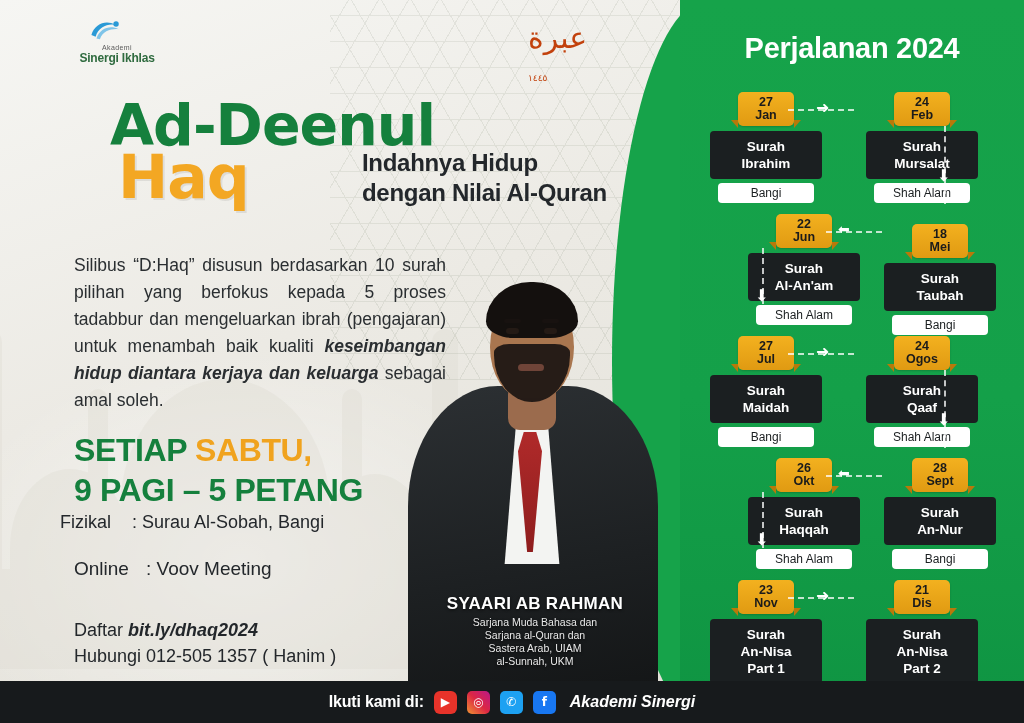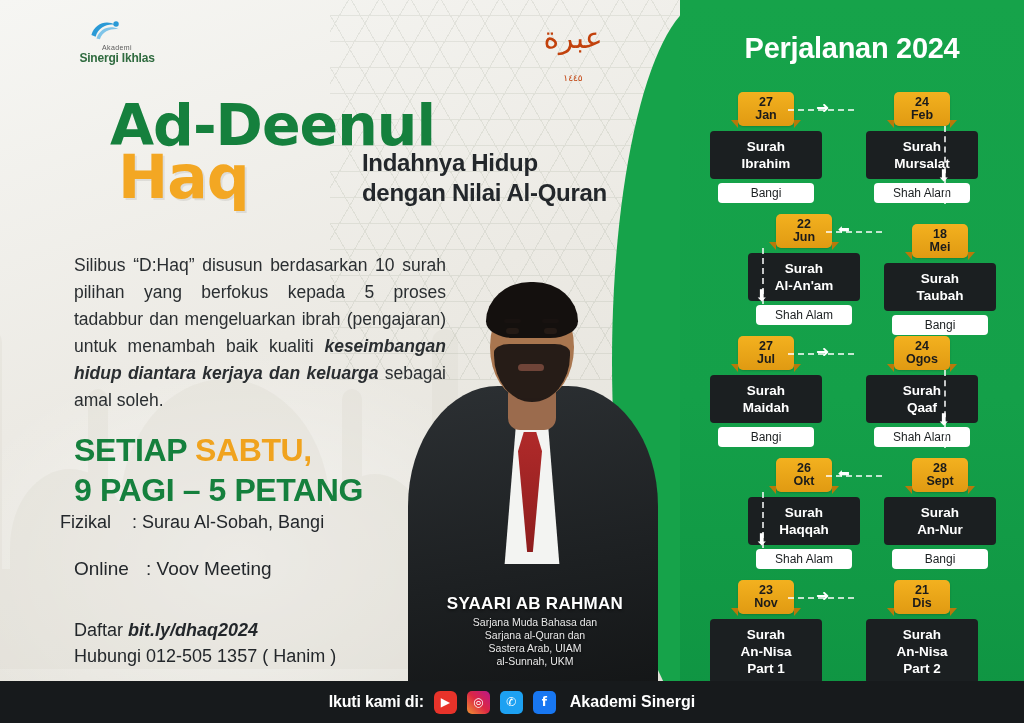--- a/index.html
+++ b/index.html
@@ -110,21 +110,21 @@
   }
 
   
   .arabic-mark {
     position: absolute;
     left: 528px; top: 18px;
     width: 90px; height: 60px;
     color: #c2410c;
     font-family: Liberation Serif, serif;
     font-size: 30px;
-    text-align: center;
+    text-align: left;
     line-height: 40px;
   }
   .arabic-sub {
     font-size: 9px;
     color: #c2410c;
     letter-spacing: 1px;
   }
 
   
   .headline {
@@ -358,20 +358,21 @@
   }
   .s-yt { background: #e8332a; border-radius: 6px; }
   .s-ig { background: linear-gradient(45deg,#f09433,#dc2743,#bc1888); }
   .s-tw { background: #1da1f2; }
   .s-fb { background: #1877f2; }
   .footer-brand {
     color: #ffffff;
     font-size: 16px;
     font-weight: bold;
     margin-left: 4px;
+    font-style: italic;
   }
 
   
   .timeline {
     position: absolute;
     right: 0; top: 78px;
     width: 344px; height: 600px;
   }
   .tl-row {
     position: absolute;

